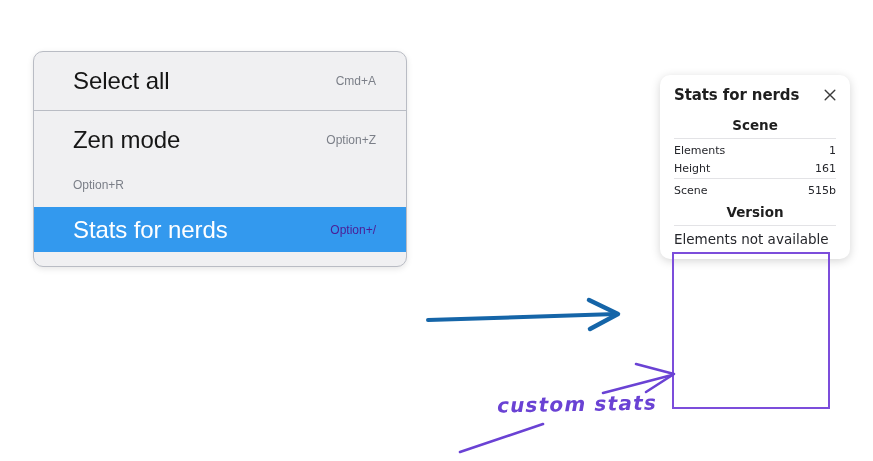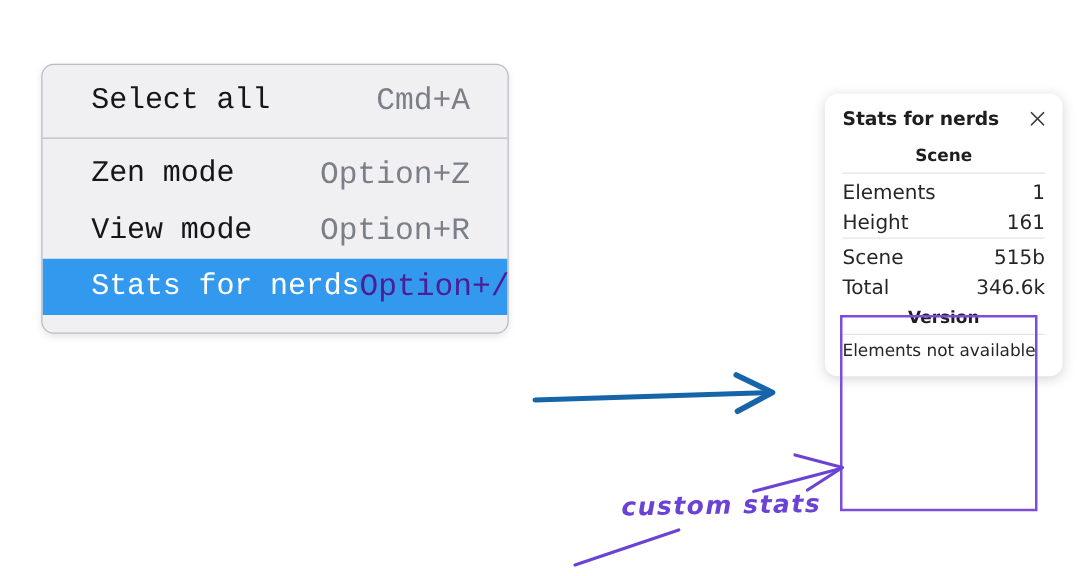--- a/index.html
+++ b/index.html
@@ -24,21 +24,20 @@
     width: 374px;
     background: #f0f0f2;
     border: 1px solid #b9bcc4;
     border-radius: 10px;
     box-shadow: 0 2px 6px rgba(0,0,0,0.10);
     overflow: hidden;
     box-sizing: border-box;
   }
   .menu-group {
     padding: 6px 0 0 0;
-    font-family: Liberation Mono, monospace;
   }
   .menu-group.bottom {
     padding-bottom: 14px;
   }
   .menu-divider {
     height: 1px;
     background: #b9bcc4;
     margin: 7px 0 0 0;
   }
   .menu-item {
@@ -50,21 +49,21 @@
     box-sizing: border-box;
     cursor: default;
   }
   .menu-item .mi-label {
     font-size: 24px;
     color: #161616;
     letter-spacing: -0.1px;
     white-space: nowrap;
   }
   .menu-item .mi-shortcut {
-    font-size: 25px;
+    font-size: 12px;
     color: #7b7f88;
     white-space: nowrap;
   }
   .menu-item.selected {
     background: #3399ee;
   }
   .menu-item.selected .mi-label { color: #ffffff; }
   .menu-item.selected .mi-shortcut { color: #4c1d95; }
 
   
@@ -112,21 +111,21 @@
   }
   .sp-rule {
     height: 1px;
     background: #e3e3e6;
     margin: 1px 0 2px 0;
   }
   .sp-row {
     display: flex;
     justify-content: space-between;
     align-items: baseline;
-    font-size: 16px;
+    font-size: 11px;
     color: #25262b;
     padding: 2.5px 0;
   }
   .sp-row .sp-val { color: #25262b; }
   .sp-note {
     font-size: 13.5px;
     color: #25262b;
     padding: 3px 0 1px 0;
   }
 
@@ -177,21 +176,20 @@
   </div>
 
   <div class="menu-divider"></div>
 
   <div class="menu-group bottom">
     <div class="menu-item">
       <span class="mi-label">Zen mode</span>
       <span class="mi-shortcut">Option+Z</span>
     </div>
     <div class="menu-item">
-      <span class="mi-label">View mode</span>
       <span class="mi-shortcut">Option+R</span>
     </div>
     <div class="menu-item selected">
       <span class="mi-label">Stats for nerds</span>
       <span class="mi-shortcut">Option+/</span>
     </div>
   </div>
 </div>
 
 <div id="stats-panel">
@@ -216,24 +214,20 @@
     <div class="sp-row">
       <span class="sp-key">Height</span>
       <span class="sp-val">161</span>
     </div>
 
     <div class="sp-rule"></div>
     <div class="sp-row">
       <span class="sp-key">Scene</span>
       <span class="sp-val">515b</span>
     </div>
-    <div class="sp-row">
-      <span class="sp-key">Total</span>
-      <span class="sp-val">346.6k</span>
-    </div>
 
     <div class="sp-section-title">Version</div>
     <div class="sp-rule"></div>
     <div class="sp-note">Elements not available</div>
   </div>
 </div>
 
 <div id="storage-version-highlight"></div>
 
 <svg id="annotation-layer" viewBox="0 0 873 461">

